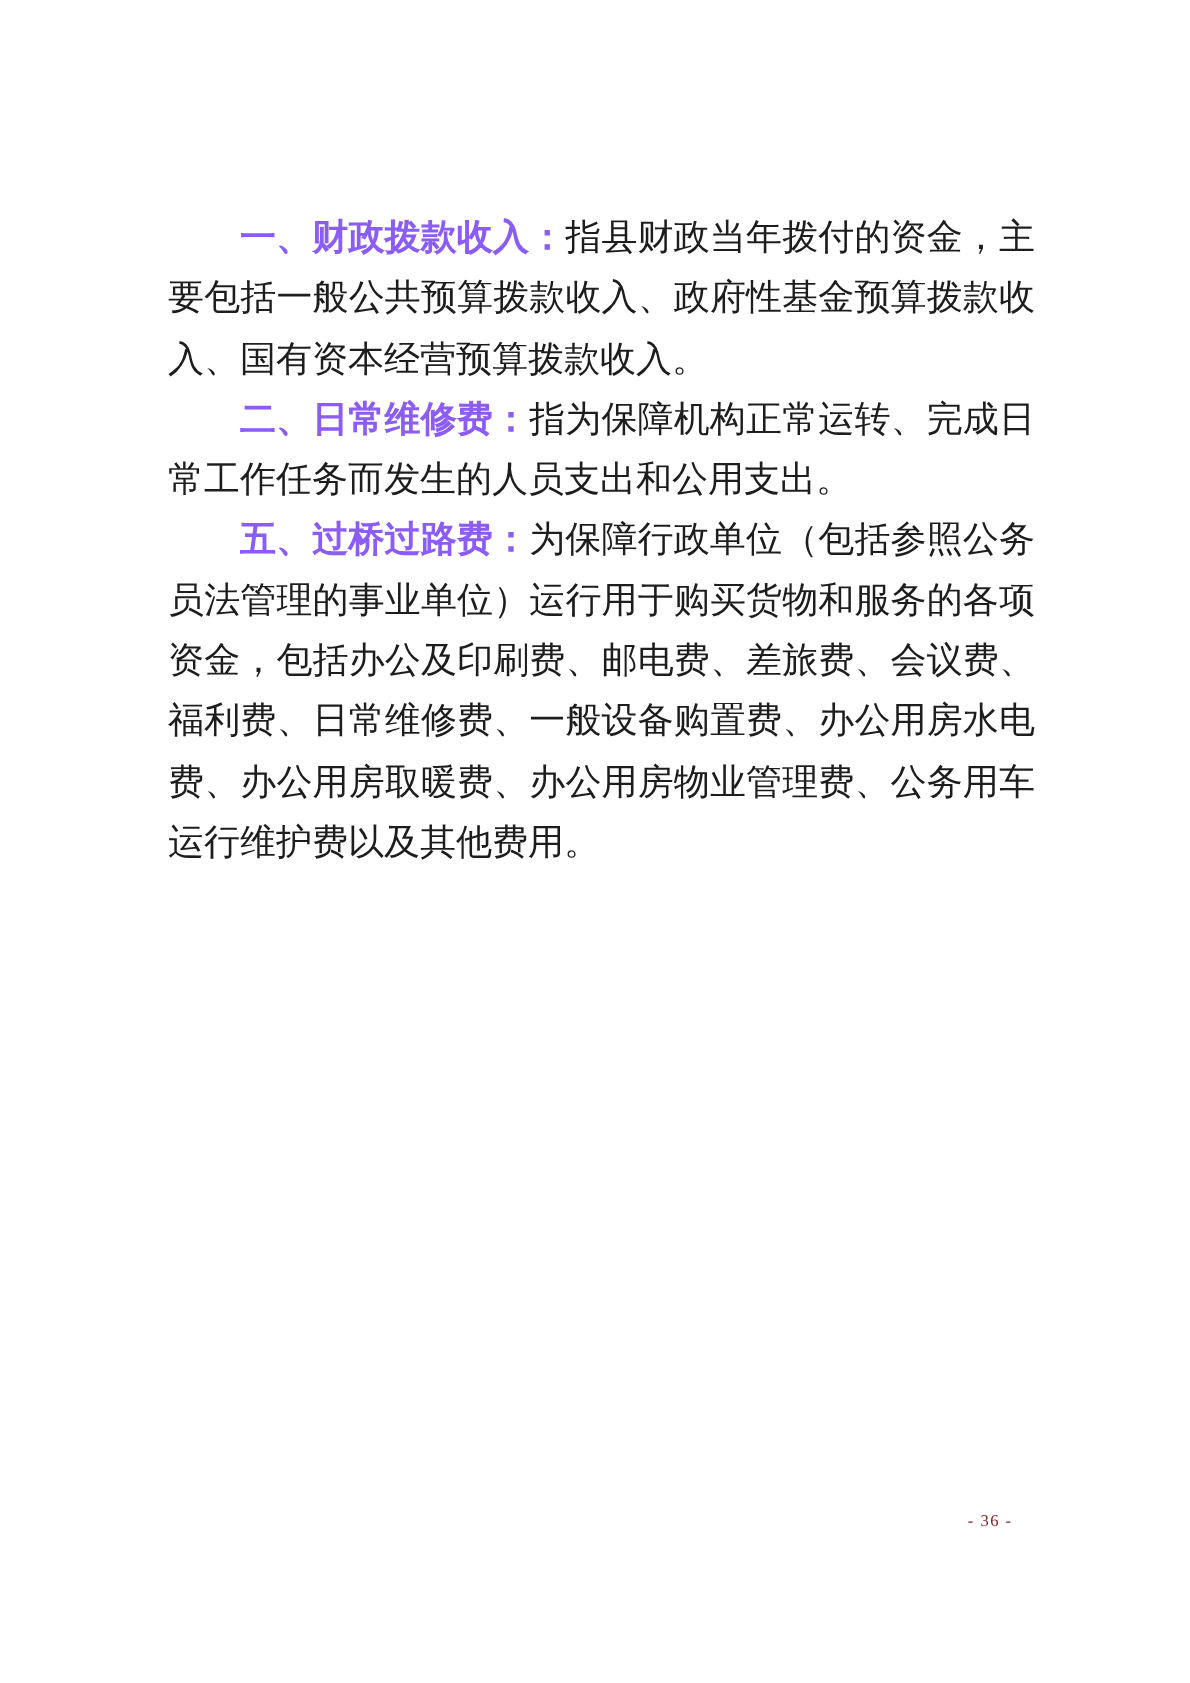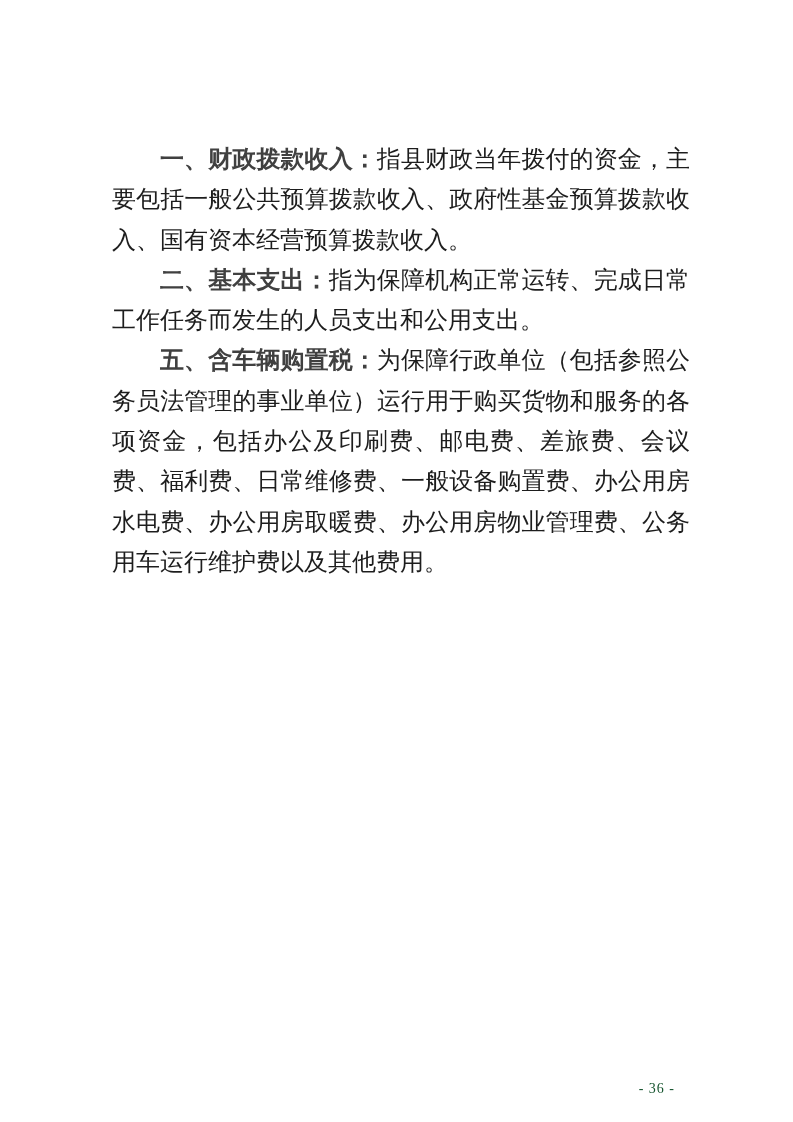--- a/index.html
+++ b/index.html
@@ -28,44 +28,44 @@
   }
   .content p {
     margin: 0;
     padding: 0;
     text-indent: 2em;
   }
   .term-heading {
     font-weight: 700;
     font-family: "Liberation Sans", sans-serif;
     font-size: 24px;
-    color: #404040;
+    color: #8b5cf6;
   }
   .term-definition {
     font-weight: 400;
   }
   .page-number {
     position: absolute;
-    top: 1081px;
+    top: 1008px;
     right: 118px;
-    font-size: 14px;
-    color: #14532d;
+    font-size: 11px;
+    color: #7f1d1d;
     letter-spacing: 1px;
     font-family: "Liberation Serif", serif;
   }
 </style>
 </head>
 <body>
 
 <div class="page">
   <div class="content">
     <p>
       <span class="term-heading">一、财政拨款收入：</span><span class="term-definition">指县财政当年拨付的资金，主要包括一般公共预算拨款收入、政府性基金预算拨款收入、国有资本经营预算拨款收入。</span>
     </p>
     <p>
-      <span class="term-heading">二、基本支出：</span><span class="term-definition">指为保障机构正常运转、完成日常工作任务而发生的人员支出和公用支出。</span>
+      <span class="term-heading">二、日常维修费：</span><span class="term-definition">指为保障机构正常运转、完成日常工作任务而发生的人员支出和公用支出。</span>
     </p>
     <p>
-      <span class="term-heading">五、含车辆购置税：</span><span class="term-definition">为保障行政单位（包括参照公务员法管理的事业单位）运行用于购买货物和服务的各项资金，包括办公及印刷费、邮电费、差旅费、会议费、福利费、日常维修费、一般设备购置费、办公用房水电费、办公用房取暖费、办公用房物业管理费、公务用车运行维护费以及其他费用。</span>
+      <span class="term-heading">五、过桥过路费：</span><span class="term-definition">为保障行政单位（包括参照公务员法管理的事业单位）运行用于购买货物和服务的各项资金，包括办公及印刷费、邮电费、差旅费、会议费、福利费、日常维修费、一般设备购置费、办公用房水电费、办公用房取暖费、办公用房物业管理费、公务用车运行维护费以及其他费用。</span>
     </p>
   </div>
   <div class="page-number">- 36 -</div>
 </div>
 
 </body></html>

